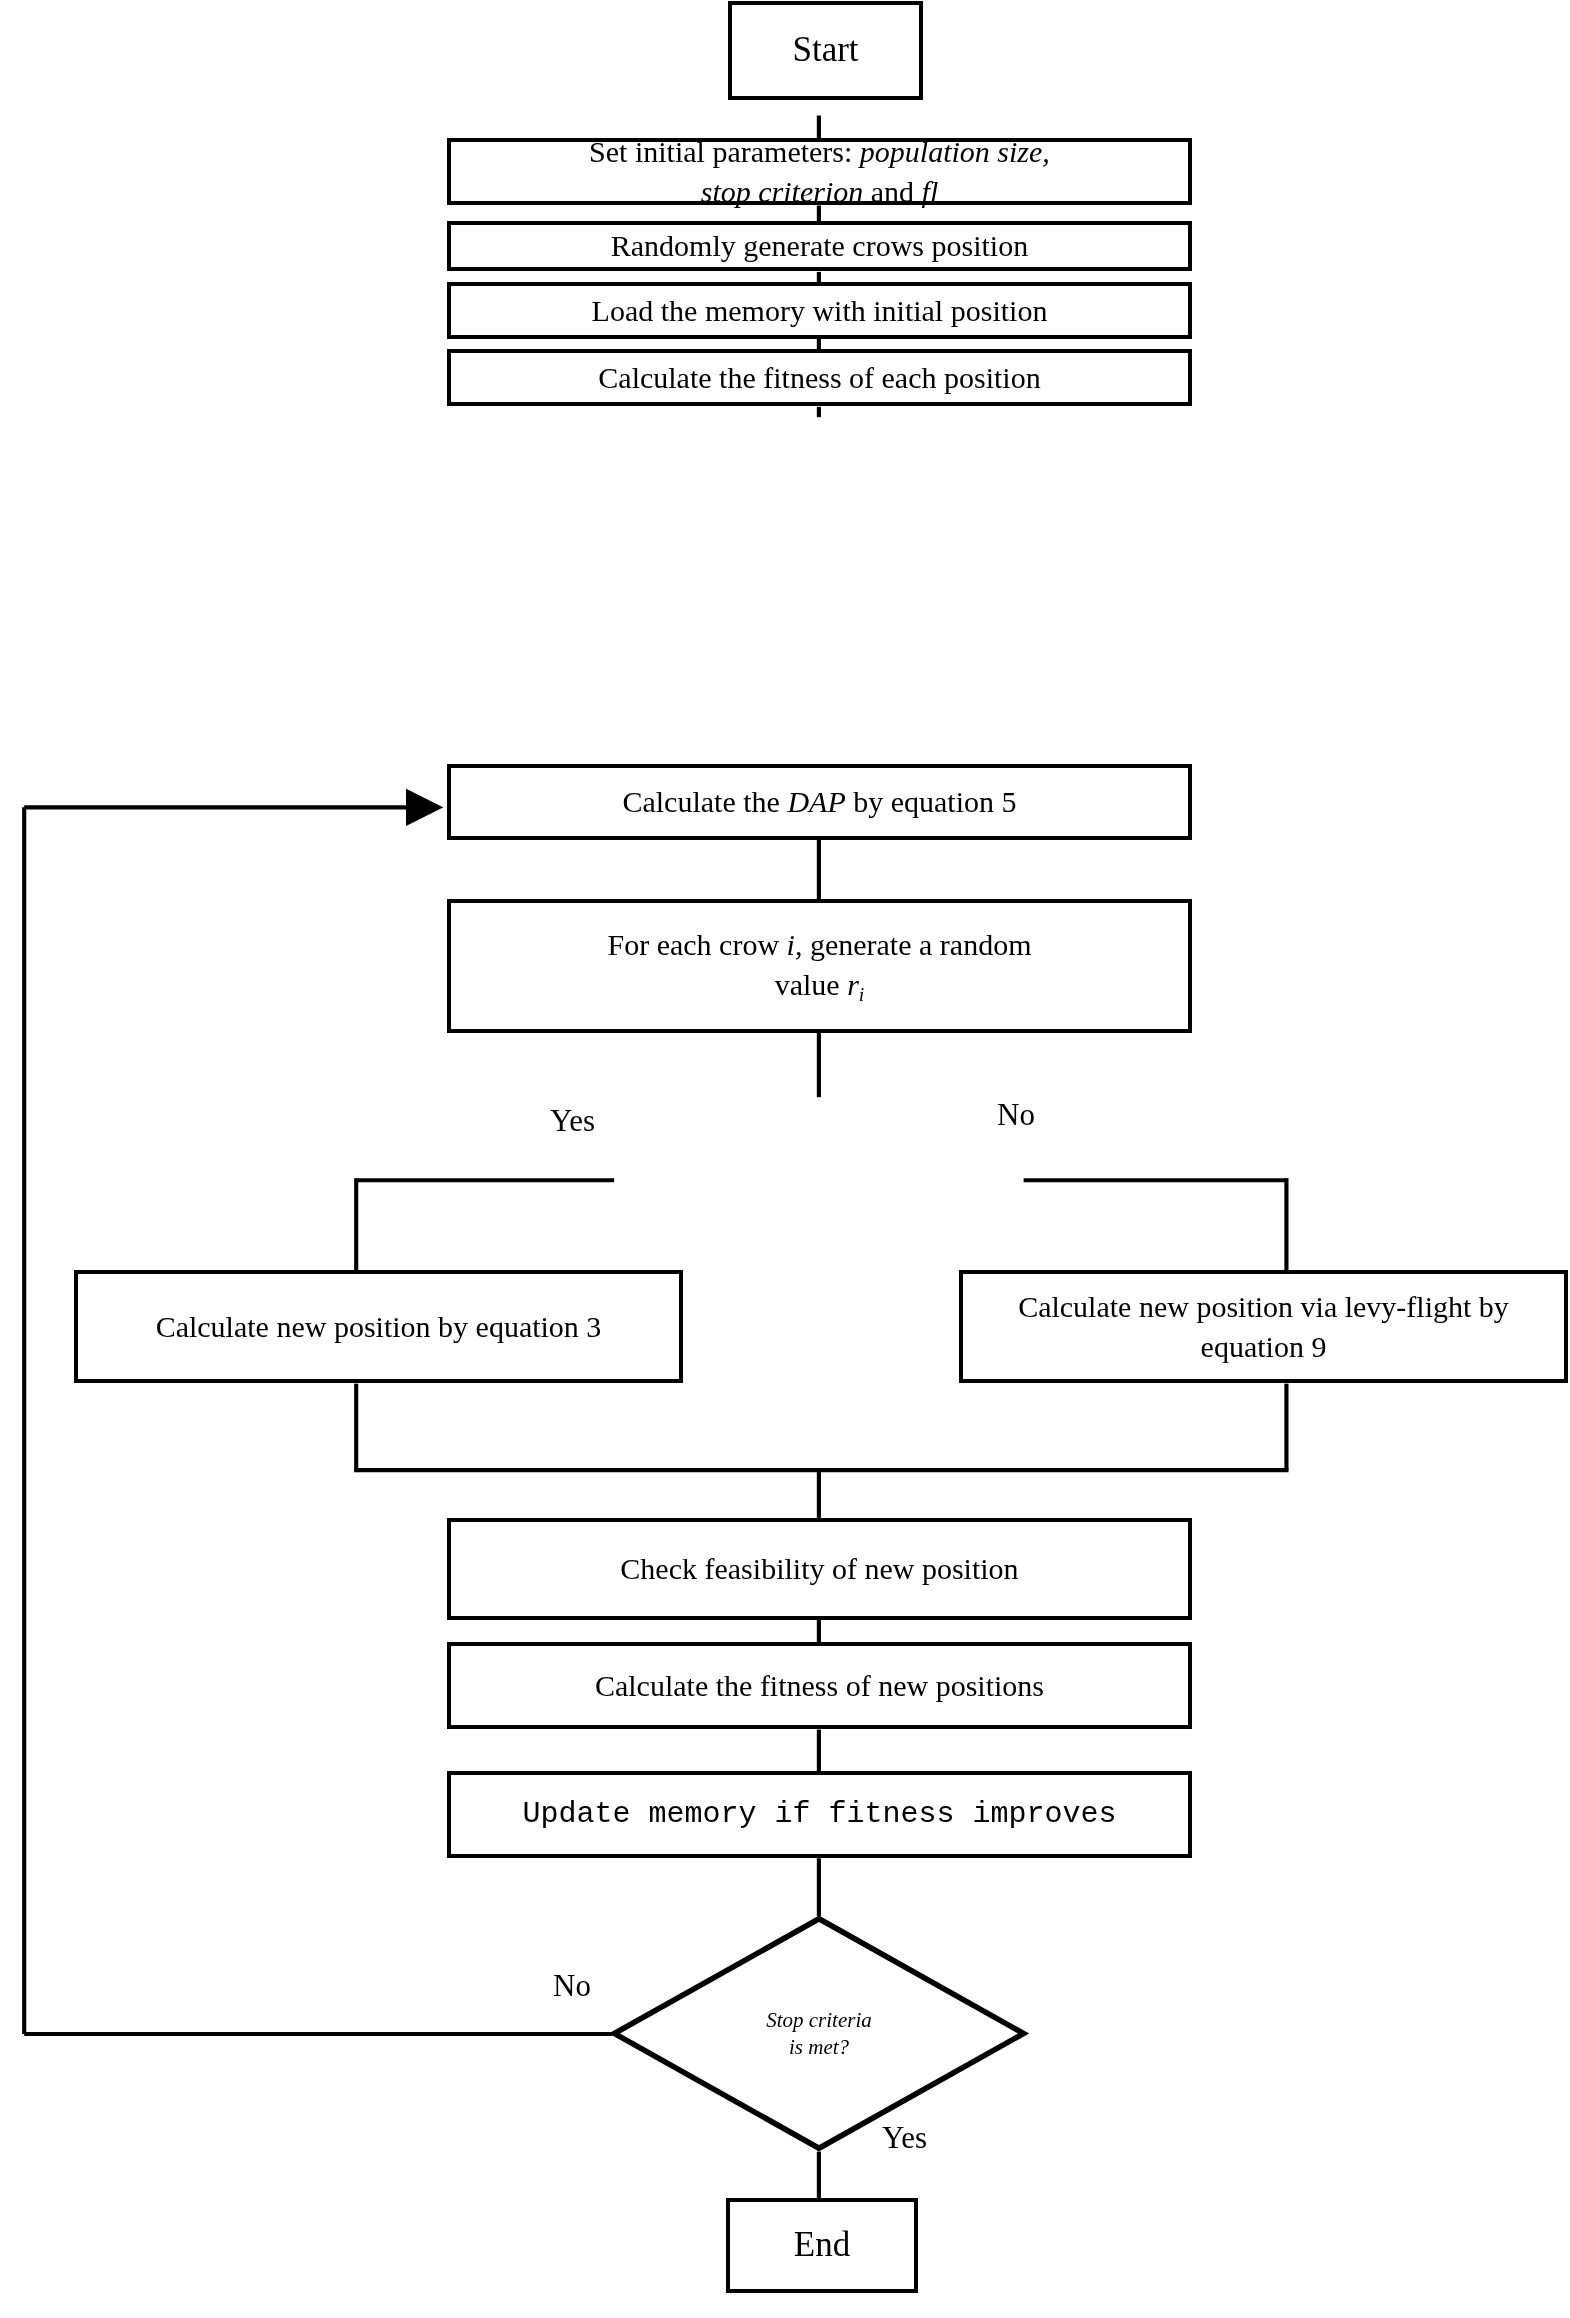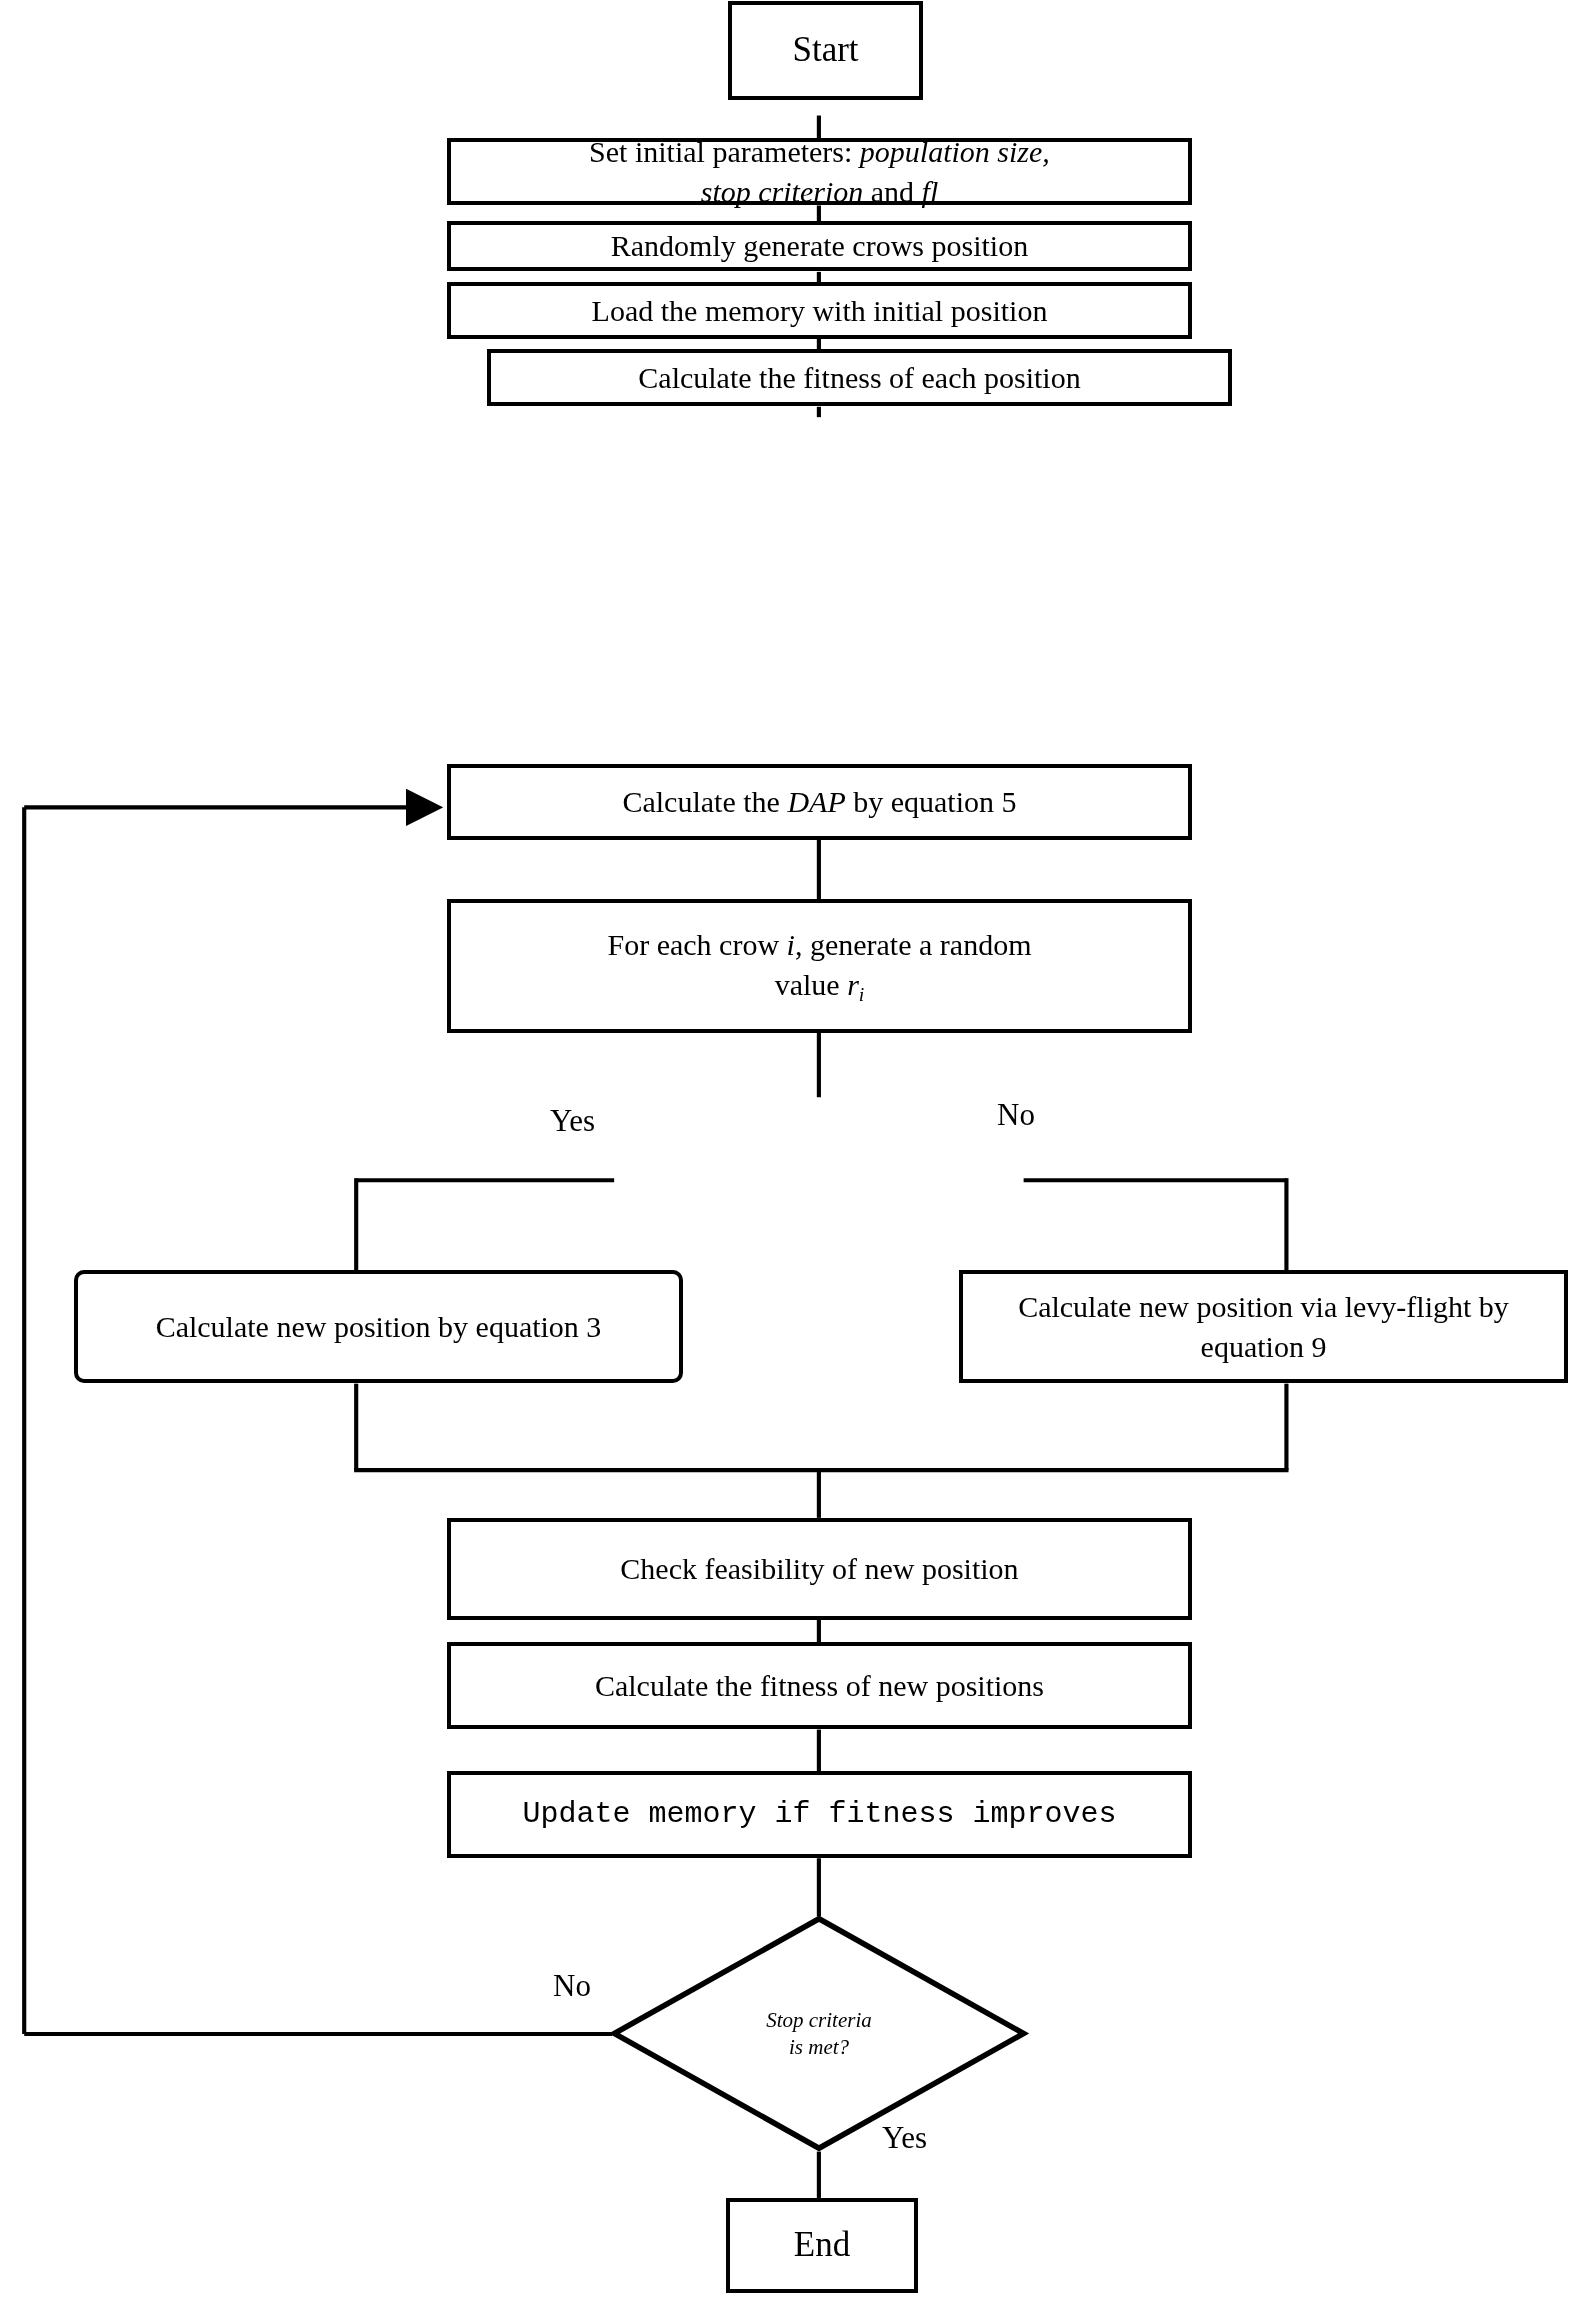--- a/index.html
+++ b/index.html
@@ -140,21 +140,21 @@
   </div>
 
   <div class="node process" style="left:447px; top:221px; width:745px; height:50px;">
     <span class="txt">Randomly generate crows position</span>
   </div>
 
   <div class="node process" style="left:447px; top:282px; width:745px; height:57px;">
     <span class="txt">Load the memory with initial position</span>
   </div>
 
-  <div class="node process" style="left:447px; top:349px; width:745px; height:57px;margin-left:40px;">
+  <div class="node process" style="left:447px; top:349px; width:745px; height:57px;">
     <span class="txt">Calculate the fitness of each position</span>
   </div>
 
   <div class="node process" style="left:447px; top:764px; width:745px; height:76px;">
     <span class="txt">
       <span>Calculate the </span><i class="it">DAP</i><span> by equation 5</span>
     </span>
   </div>
 
   <div class="node process" style="left:447px; top:899px; width:745px; height:134px;">
@@ -165,21 +165,21 @@
   </div>
 
 
   <div class="edge-label" style="left:550px; top:1103px;">
     <span>Yes</span>
   </div>
   <div class="edge-label" style="left:997px; top:1097px;">
     <span>No</span>
   </div>
 
-  <div class="node process" style="left:74px; top:1270px; width:609px; height:113px;border-radius:10px;">
+  <div class="node process" style="left:74px; top:1270px; width:609px; height:113px;">
     <span class="txt">Calculate new position by equation 3</span>
   </div>
 
   <div class="node process" style="left:959px; top:1270px; width:609px; height:113px;">
     <span class="txt">Calculate new position via levy-flight by equation 9</span>
   </div>
 
   <div class="node process" style="left:447px; top:1518px; width:745px; height:102px;">
     <span class="txt">Check feasibility of new position</span>
   </div>

